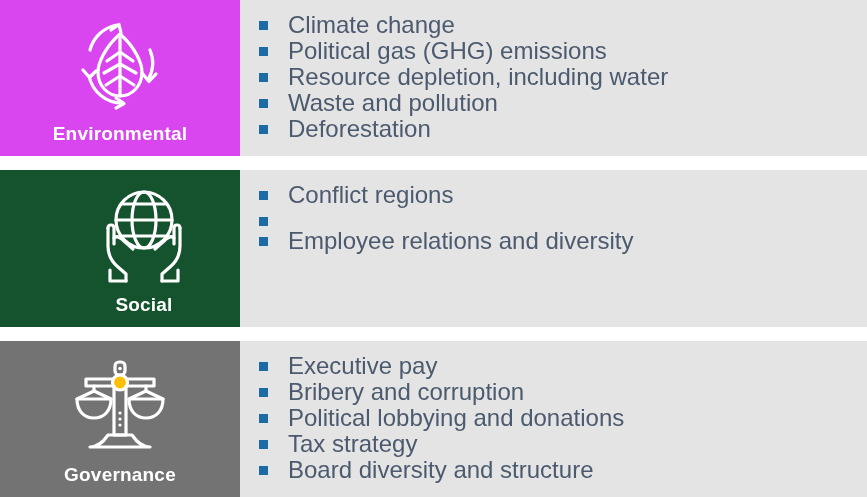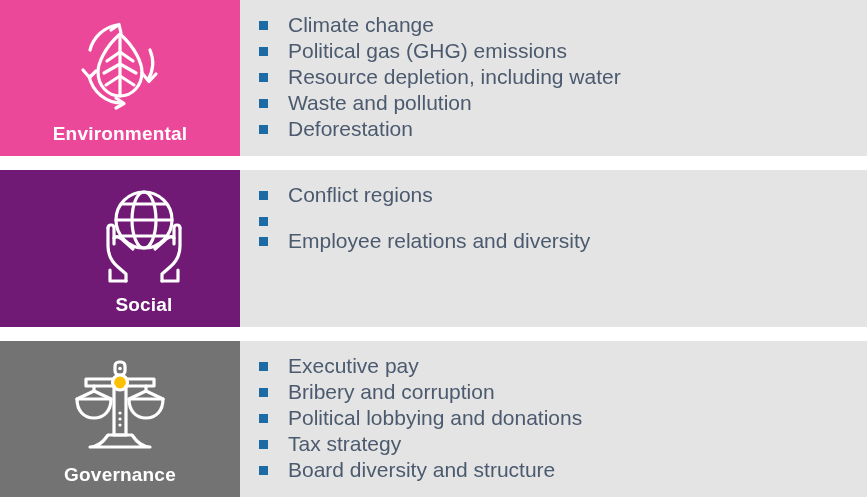--- a/index.html
+++ b/index.html
@@ -27,22 +27,22 @@
   .cat-panel{
     width:240px;
     flex:0 0 240px;
     display:flex;
     flex-direction:column;
     align-items:center;
     justify-content:flex-start;
     position:relative;
     box-sizing:border-box;
   }
-  .cat-panel.env{background:#ec4899;}
-  .cat-panel.soc{background:#701a75;padding-left:48px;}
+  .cat-panel.env{background:#d946ef;}
+  .cat-panel.soc{background:#14532d;padding-left:48px;}
   .cat-panel.gov{background:#737373;}
 
   .icon-wrap{
     flex:1 1 auto;
     display:flex;
     align-items:center;
     justify-content:center;
     width:100%;
     padding-top:4px;
     box-sizing:border-box;
@@ -74,21 +74,21 @@
     line-height:1;
   }
   .bullet{
     width:9px;height:9px;
     background:#1d6ba4;
     flex:0 0 9px;
     margin:7px 20px 0 9px;
     display:block;
   }
   .topic-text{
-    font-size:21px;
+    font-size:24px;
     color:#4b5a6e;
     line-height:22px;
     white-space:nowrap;
   }
   svg{display:block;}
 </style>
 </head>
 <body>
 
 <div class="board">

